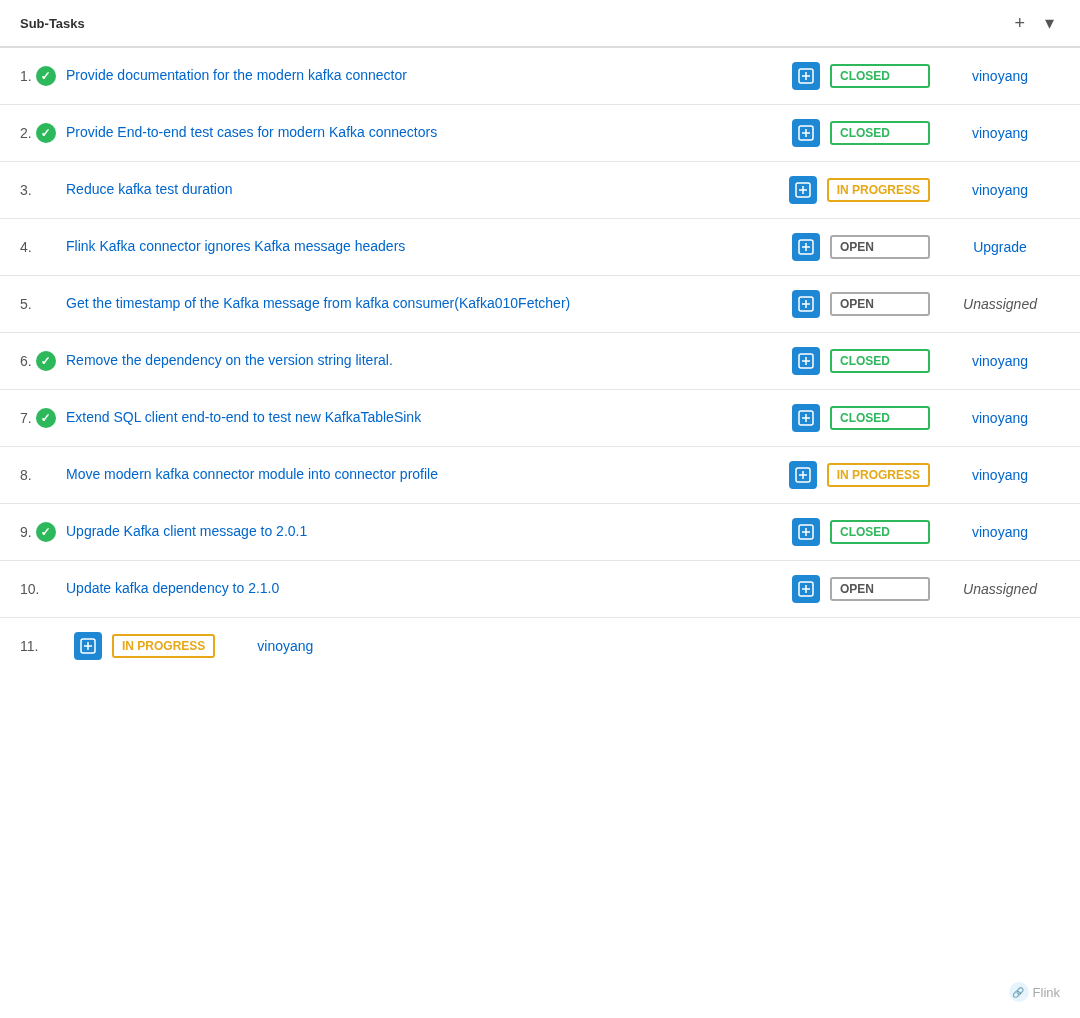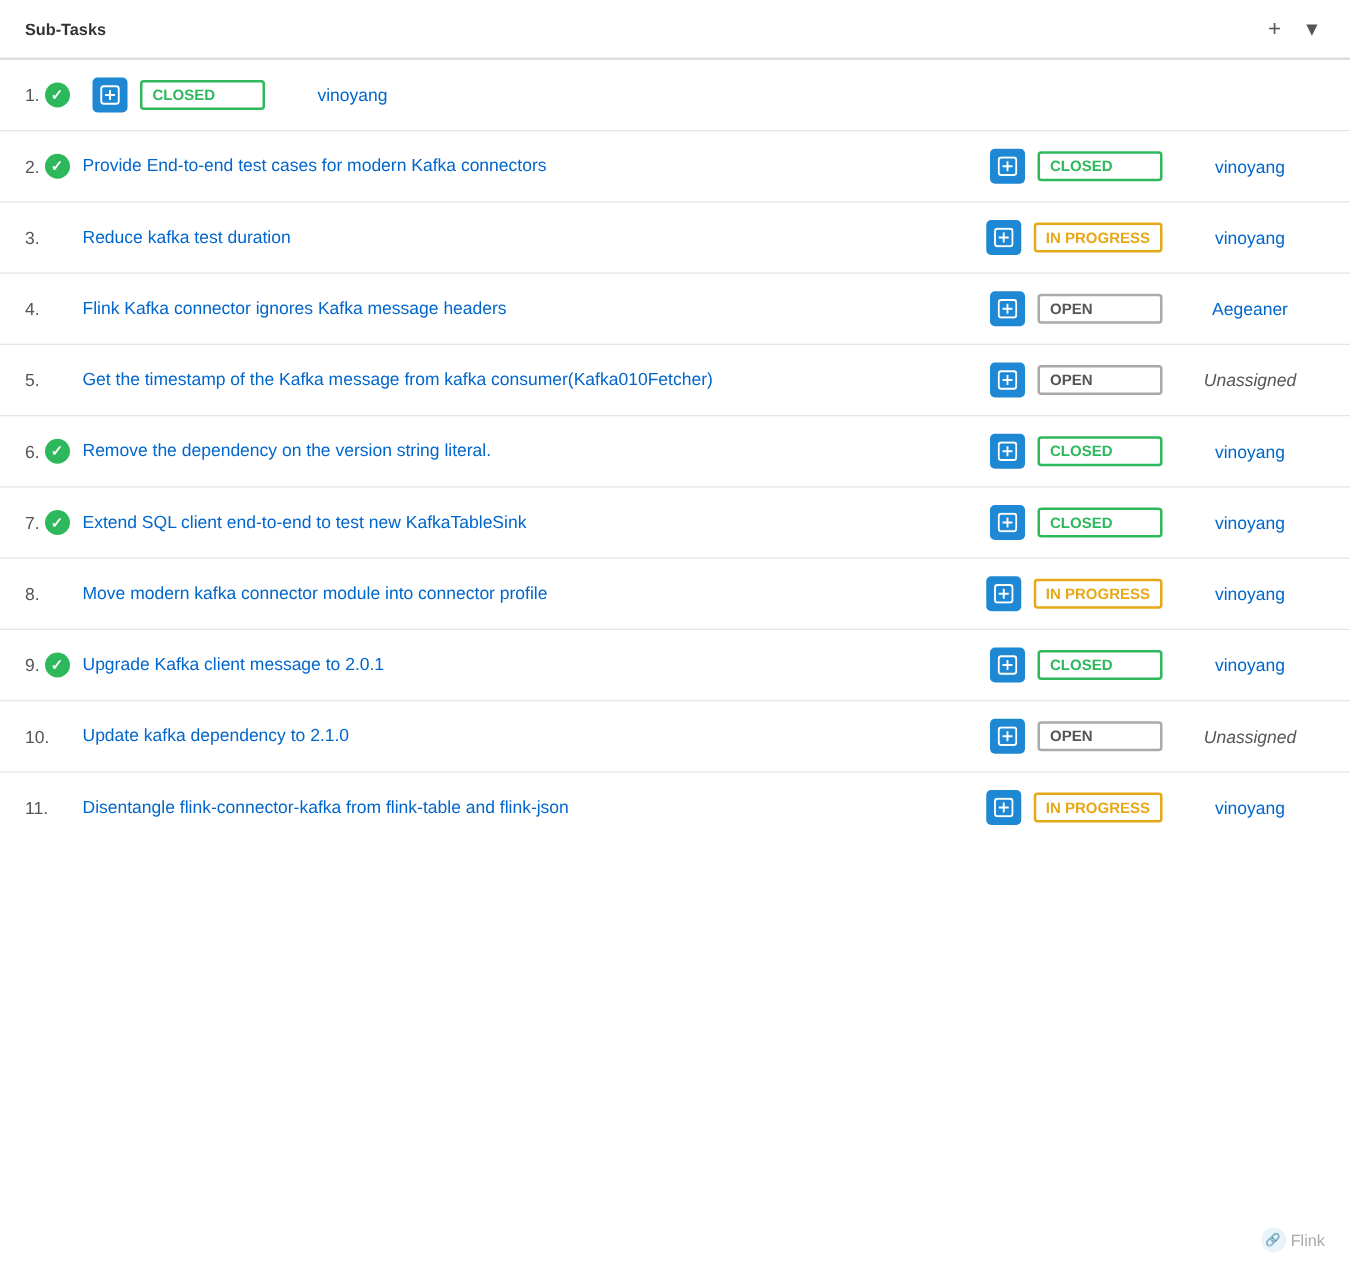--- a/index.html
+++ b/index.html
@@ -159,20 +159,21 @@
   <div class="header">
     <span class="header-title">Sub-Tasks</span>
     <div class="header-actions">
       <button class="header-btn">+</button>
       <button class="header-btn">▾</button>
     </div>
   </div>
   <ul class="task-list" id="task-list">
   <li class="task-row">
         <div class="task-num">1.<span class="check-icon"></span></div>
+        <a class="task-title" href="#">Provide documentation for the modern kafka connector</a>
         <div class="task-icon">
           <svg viewBox="0 0 16 16" xmlns="http://www.w3.org/2000/svg">
       <rect x="1" y="1" width="14" height="14" rx="2" fill="none" stroke="white" stroke-width="1.5"></rect>
       <path d="M4 8h8M8 4v8" stroke="white" stroke-width="1.5"></path>
     </svg>
         </div>
         <span class="status-badge status-closed">CLOSED</span>
         <span class="task-assignee">vinoyang</span>
       </li>
       <li class="task-row">
@@ -202,21 +203,21 @@
       <li class="task-row">
         <div class="task-num">4.</div>
         <a class="task-title" href="#">Flink Kafka connector ignores Kafka message headers</a>
         <div class="task-icon">
           <svg viewBox="0 0 16 16" xmlns="http://www.w3.org/2000/svg">
       <rect x="1" y="1" width="14" height="14" rx="2" fill="none" stroke="white" stroke-width="1.5"></rect>
       <path d="M4 8h8M8 4v8" stroke="white" stroke-width="1.5"></path>
     </svg>
         </div>
         <span class="status-badge status-open">OPEN</span>
-        <span class="task-assignee">Aegeaner</span>
+        <span class="task-assignee">Upgrade</span>
       </li>
       <li class="task-row">
         <div class="task-num">5.</div>
         <a class="task-title" href="#">Get the timestamp of the Kafka message from kafka consumer(Kafka010Fetcher)</a>
         <div class="task-icon">
           <svg viewBox="0 0 16 16" xmlns="http://www.w3.org/2000/svg">
       <rect x="1" y="1" width="14" height="14" rx="2" fill="none" stroke="white" stroke-width="1.5"></rect>
       <path d="M4 8h8M8 4v8" stroke="white" stroke-width="1.5"></path>
     </svg>
         </div>
@@ -278,21 +279,20 @@
           <svg viewBox="0 0 16 16" xmlns="http://www.w3.org/2000/svg">
       <rect x="1" y="1" width="14" height="14" rx="2" fill="none" stroke="white" stroke-width="1.5"></rect>
       <path d="M4 8h8M8 4v8" stroke="white" stroke-width="1.5"></path>
     </svg>
         </div>
         <span class="status-badge status-open">OPEN</span>
         <span class="task-assignee unassigned">Unassigned</span>
       </li>
       <li class="task-row">
         <div class="task-num">11.</div>
-        <a class="task-title" href="#">Disentangle flink-connector-kafka from flink-table and flink-json</a>
         <div class="task-icon">
           <svg viewBox="0 0 16 16" xmlns="http://www.w3.org/2000/svg">
       <rect x="1" y="1" width="14" height="14" rx="2" fill="none" stroke="white" stroke-width="1.5"></rect>
       <path d="M4 8h8M8 4v8" stroke="white" stroke-width="1.5"></path>
     </svg>
         </div>
         <span class="status-badge status-inprogress">IN PROGRESS</span>
         <span class="task-assignee">vinoyang</span>
       </li>
     </ul>

